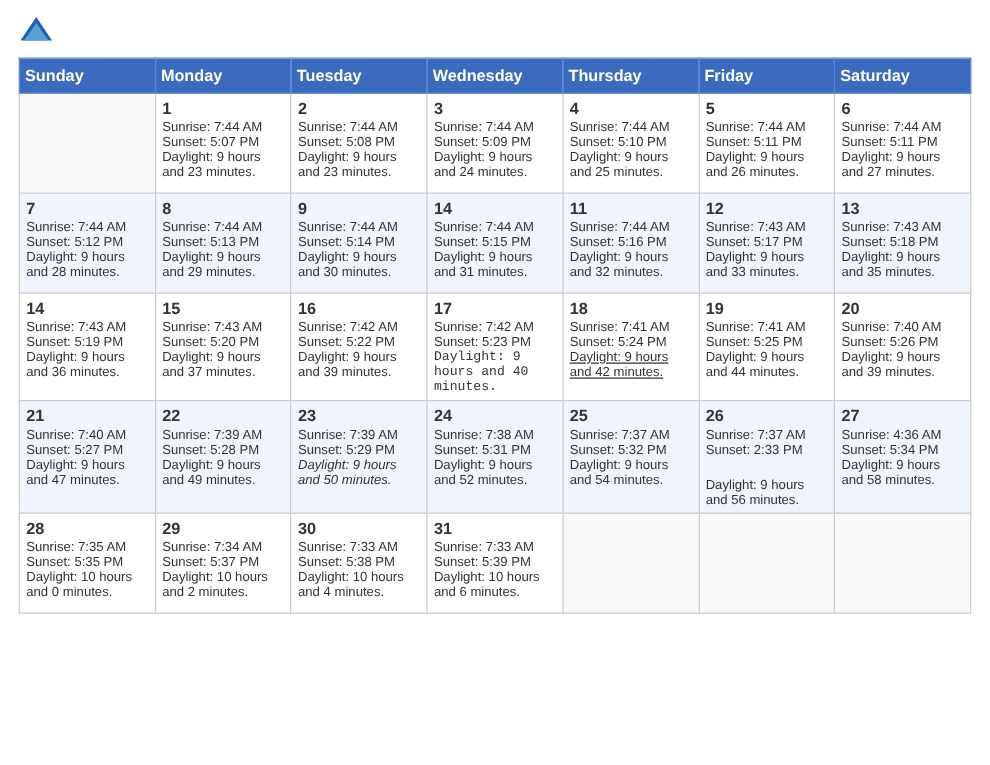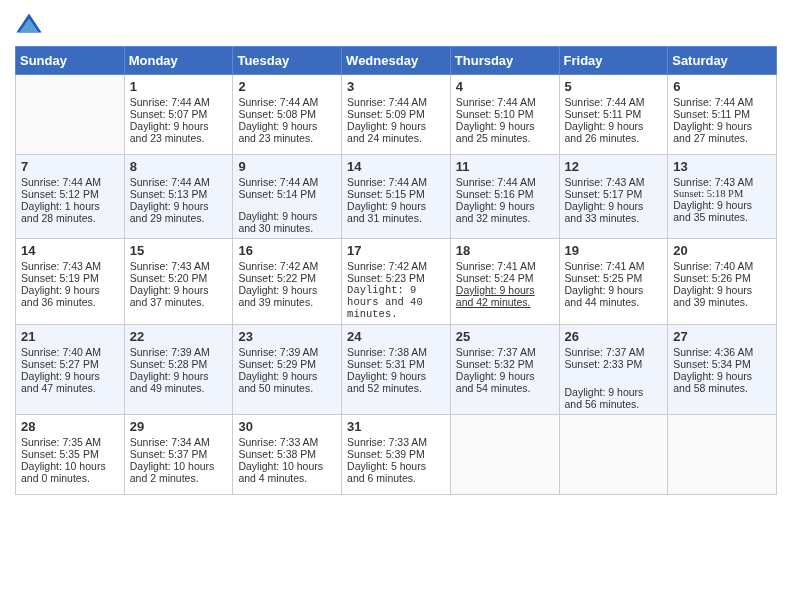--- a/index.html
+++ b/index.html
@@ -156,33 +156,33 @@
           <span style="display: block;">Sunrise: 7:44 AM</span>
           <span style="display: block;">Sunset: 5:11 PM</span>
           <span style="display: block;">Daylight: 9 hours and 27 minutes.</span>
         </td>
       </tr>
       <tr>
         <td>
           <span class="day-number">7</span>
           <span style="display: block;">Sunrise: 7:44 AM</span>
           <span style="display: block;">Sunset: 5:12 PM</span>
-          <span style="display: block;">Daylight: 1 hours and 28 minutes.</span>
+          <span style="display: block;">Daylight: 9 hours and 28 minutes.</span>
         </td>
         <td>
           <span class="day-number">8</span>
           <span style="display: block;">Sunrise: 7:44 AM</span>
           <span style="display: block;">Sunset: 5:13 PM</span>
           <span style="display: block;">Daylight: 9 hours and 29 minutes.</span>
         </td>
         <td>
           <span class="day-number">9</span>
           <span style="display: block;">Sunrise: 7:44 AM</span>
           <span style="display: block;">Sunset: 5:14 PM</span>
-          <span style="display: block; margin-top: 10px;">Daylight: 9 hours and 30 minutes.</span>
+          <span style="display: block;">Daylight: 9 hours and 30 minutes.</span>
         </td>
         <td>
           <span class="day-number">14</span>
           <span style="display: block;">Sunrise: 7:44 AM</span>
           <span style="display: block;">Sunset: 5:15 PM</span>
           <span style="display: block;">Daylight: 9 hours and 31 minutes.</span>
         </td>
         <td>
           <span class="day-number">11</span>
           <span style="display: block;">Sunrise: 7:44 AM</span>
@@ -191,21 +191,21 @@
         </td>
         <td>
           <span class="day-number">12</span>
           <span style="display: block;">Sunrise: 7:43 AM</span>
           <span style="display: block;">Sunset: 5:17 PM</span>
           <span style="display: block;">Daylight: 9 hours and 33 minutes.</span>
         </td>
         <td>
           <span class="day-number">13</span>
           <span style="display: block;">Sunrise: 7:43 AM</span>
-          <span style="display: block; font-family: Liberation Serif, serif;">Sunset: 5:18 PM</span>
+          <span style="display: block;">Sunset: 5:18 PM</span>
           <span style="display: block;">Daylight: 9 hours and 35 minutes.</span>
         </td>
       </tr>
       <tr>
         <td>
           <span class="day-number">14</span>
           <span style="display: block;">Sunrise: 7:43 AM</span>
           <span style="display: block;">Sunset: 5:19 PM</span>
           <span style="display: block;">Daylight: 9 hours and 36 minutes.</span>
         </td>
@@ -256,21 +256,21 @@
         <td>
           <span class="day-number">22</span>
           <span style="display: block;">Sunrise: 7:39 AM</span>
           <span style="display: block;">Sunset: 5:28 PM</span>
           <span style="display: block;">Daylight: 9 hours and 49 minutes.</span>
         </td>
         <td>
           <span class="day-number">23</span>
           <span style="display: block;">Sunrise: 7:39 AM</span>
           <span style="display: block;">Sunset: 5:29 PM</span>
-          <span style="display: block;">Daylight: 9 hours and 50 minutes.</span>
+          <span style="display: block; font-style: italic;">Daylight: 9 hours and 50 minutes.</span>
         </td>
         <td>
           <span class="day-number">24</span>
           <span style="display: block;">Sunrise: 7:38 AM</span>
           <span style="display: block;">Sunset: 5:31 PM</span>
           <span style="display: block;">Daylight: 9 hours and 52 minutes.</span>
         </td>
         <td>
           <span class="day-number">25</span>
           <span style="display: block;">Sunrise: 7:37 AM</span>
@@ -306,20 +306,20 @@
         <td>
           <span class="day-number">30</span>
           <span style="display: block;">Sunrise: 7:33 AM</span>
           <span style="display: block;">Sunset: 5:38 PM</span>
           <span style="display: block;">Daylight: 10 hours and 4 minutes.</span>
         </td>
         <td>
           <span class="day-number">31</span>
           <span style="display: block;">Sunrise: 7:33 AM</span>
           <span style="display: block;">Sunset: 5:39 PM</span>
-          <span style="display: block;">Daylight: 5 hours and 6 minutes.</span>
+          <span style="display: block;">Daylight: 10 hours and 6 minutes.</span>
         </td>
         <td class="empty-cell"></td>
         <td class="empty-cell"></td>
         <td class="empty-cell"></td>
       </tr>
     </tbody>
 </table>
 
 </body></html>

